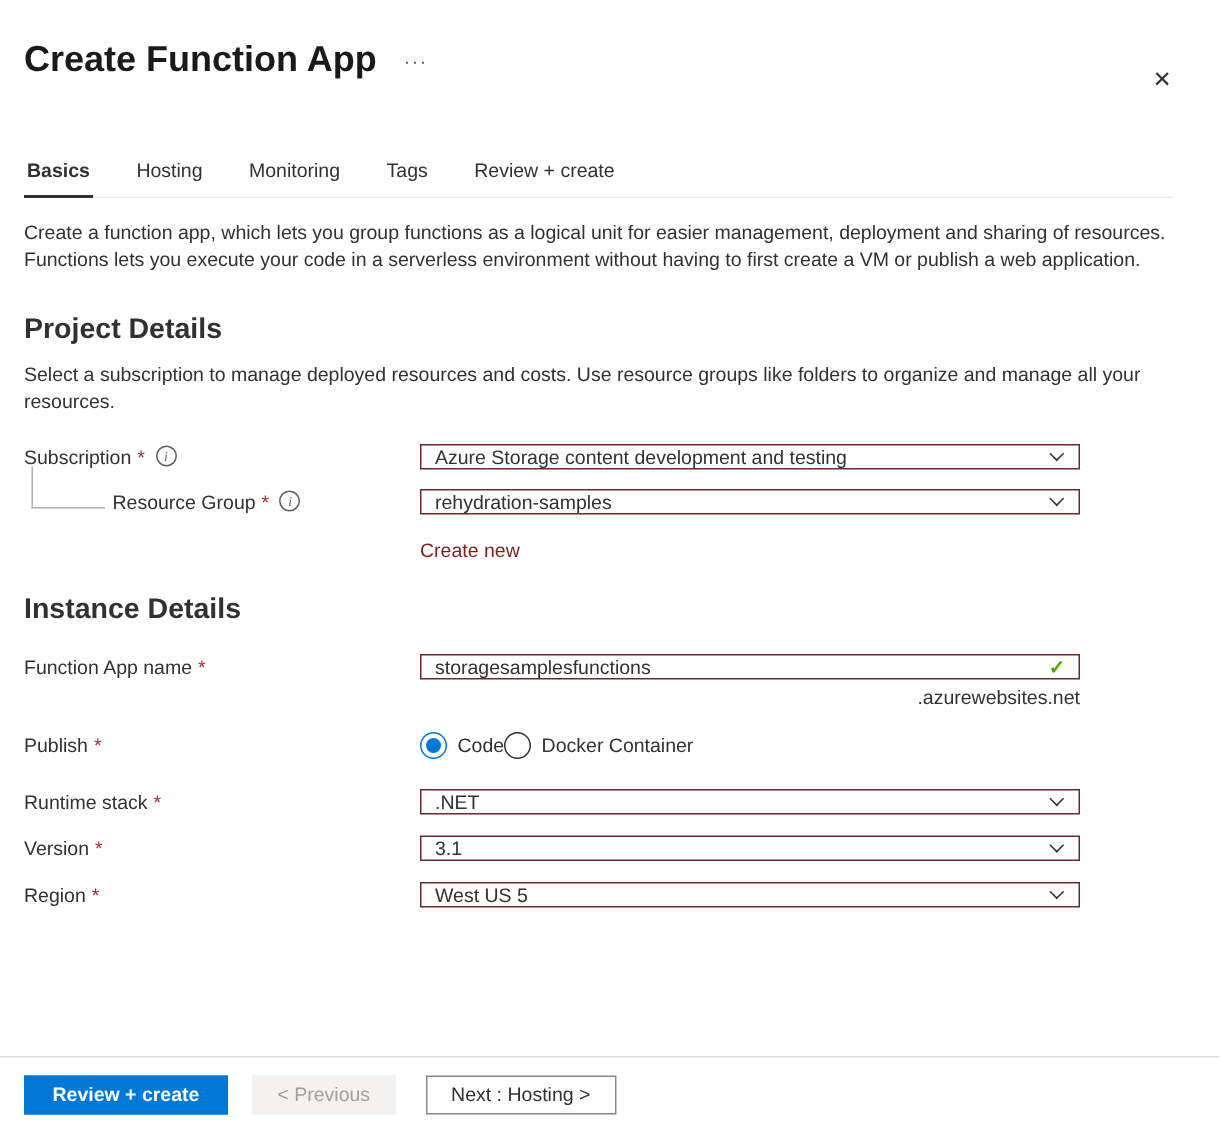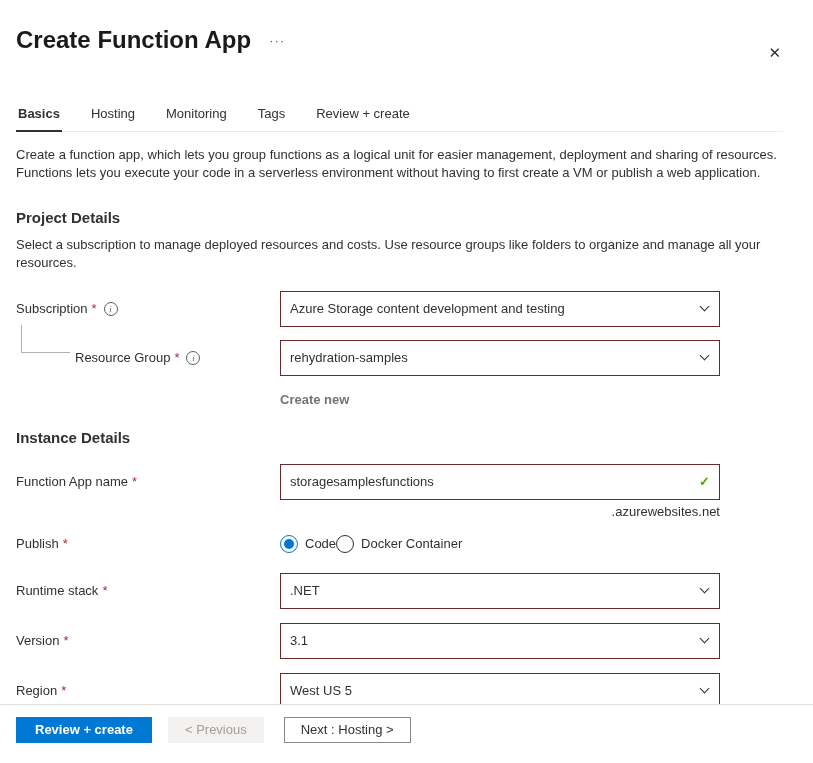--- a/index.html
+++ b/index.html
@@ -26,57 +26,57 @@
   .more { color: #605e5c; margin-left: 18px; font-size: 13px; letter-spacing: 1px; cursor: pointer; }
   .close { position: absolute; top: 44px; right: 32px; font-size: 15px; color: #323130; cursor: pointer; }
 
   
   .tabs { display: flex; margin-top: 44px; border-bottom: 1px solid #edebe9; }
   .tab { padding: 6px 2px 9px; margin-right: 27px; cursor: pointer; color: #323130; }
   .tab.active { font-weight: 700; border-bottom: 2px solid #323130; margin-bottom: -1px; text-align: center; }
 
   
   .intro { margin-top: 14px; max-width: 778px; line-height: 1.42; }
-  .section-heading { font-weight: 700; margin-top: 26px; font-size: 15px; }
+  .section-heading { font-weight: 700; margin-top: 26px; font-size: 19px; }
   .section-desc { margin-top: 10px; max-width: 778px; line-height: 1.42; }
 
   
   .form { margin-top: 18px; }
   .form-row { display: flex; align-items: center; margin-bottom: 13px; position: relative; }
   .label-cell { width: 264px; flex: none; display: flex; align-items: center; }
   .control-cell { width: 440px; flex: none; position: relative; }
   .req { color: #b02a30; margin-left: 4px; }
   .info {
     display: inline-flex; align-items: center; justify-content: center;
     width: 14px; height: 14px; border: 1px solid #5f5e5c; border-radius: 50%;
     font-size: 9px; font-style: italic; color: #5f5e5c; margin-left: 7px;
     font-family: "Liberation Serif", serif; cursor: pointer; flex: none;
   }
   .dropdown, .text-input {
     display: flex; align-items: center; justify-content: space-between;
-    border: 1px solid #6b2929; height: 36px; padding: 0 9px;
+    border: 1px solid #6b2929; height: 17px; padding: 0 9px;
     background: #fff; cursor: pointer; width: 100%;
   }
   .chev {
     width: 7px; height: 7px; flex: none;
     border-left: 1.5px solid #323130; border-bottom: 1.5px solid #323130;
     transform: rotate(-45deg); margin-top: -4px; margin-right: 2px;
   }
   .check { color: #57a300; font-weight: 700; font-size: 13px; }
 
   
   .rg-label { padding-left: 59px; }
   .connector {
     position: absolute; left: 5px; top: -15px; width: 49px; height: 28px;
     border-left: 1px solid #b3b0ad; border-bottom: 1px solid #b3b0ad;
   }
   .sub-row { margin-bottom: 13px; }
   .rg-row { margin-bottom: 16px; }
   .create-new-row { margin-bottom: 22px; }
-  .create-new-row a { color: #737373; text-decoration: none; cursor: pointer; font-weight: bold; }
+  .create-new-row a { color: #7f1d1d; text-decoration: none; cursor: pointer; }
 
   .appname-row { margin-bottom: 4px; }
   .suffix-row { margin-bottom: 16px; }
   .suffix-row .control-cell { text-align: right; color: #323130; }
 
   
   .radio-group { display: flex; }
   .radio-opt { display: flex; align-items: center; gap: 7px; cursor: pointer; }
   .radio {
     width: 18px; height: 18px; border-radius: 50%;

